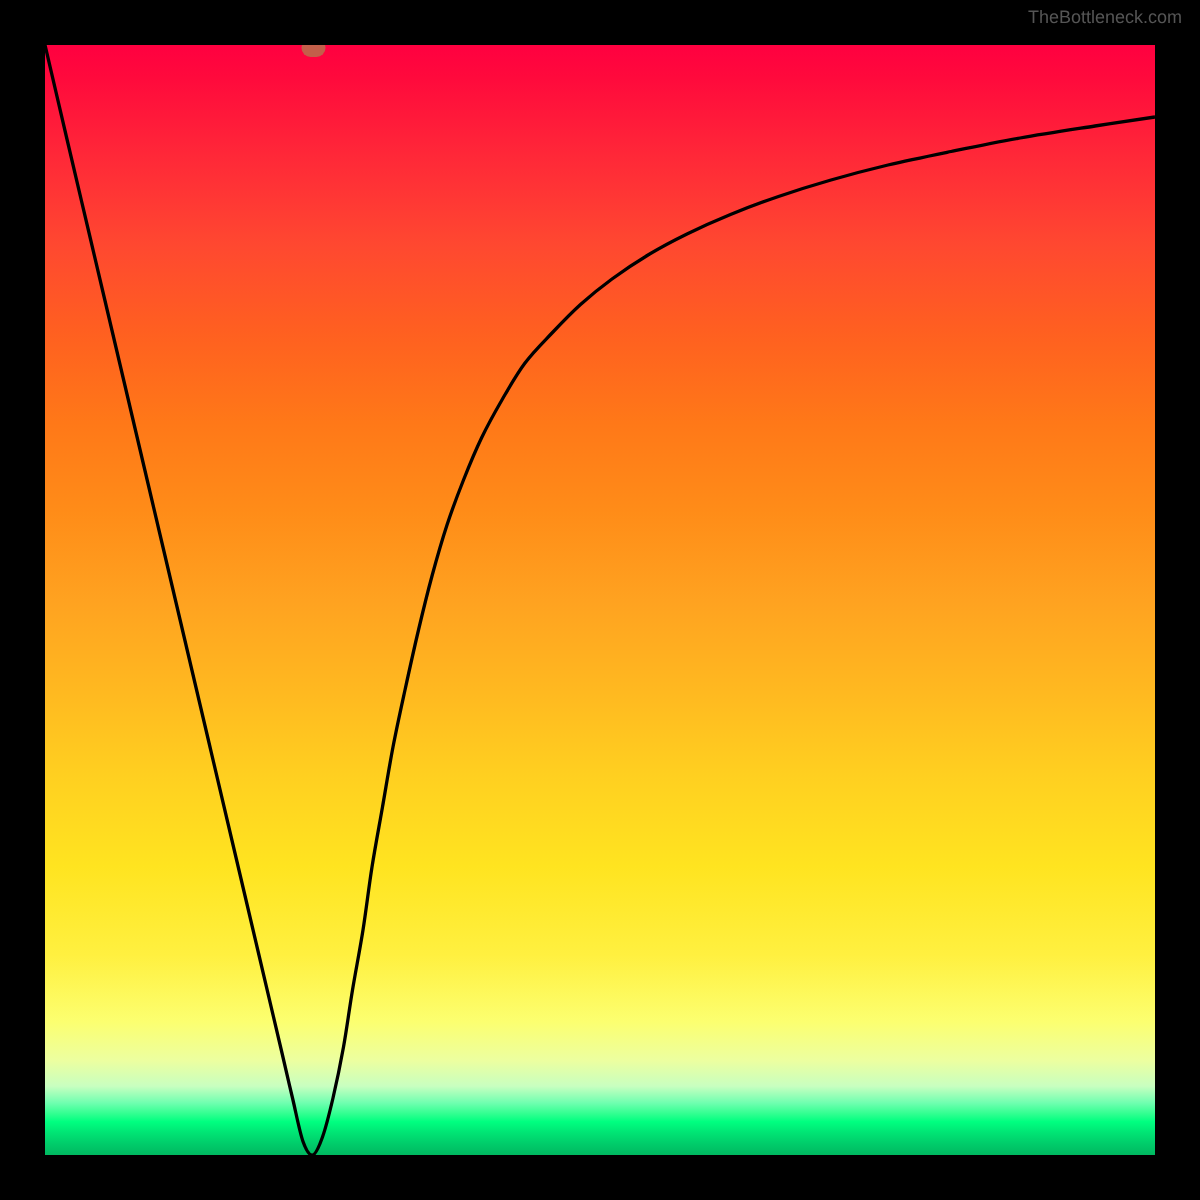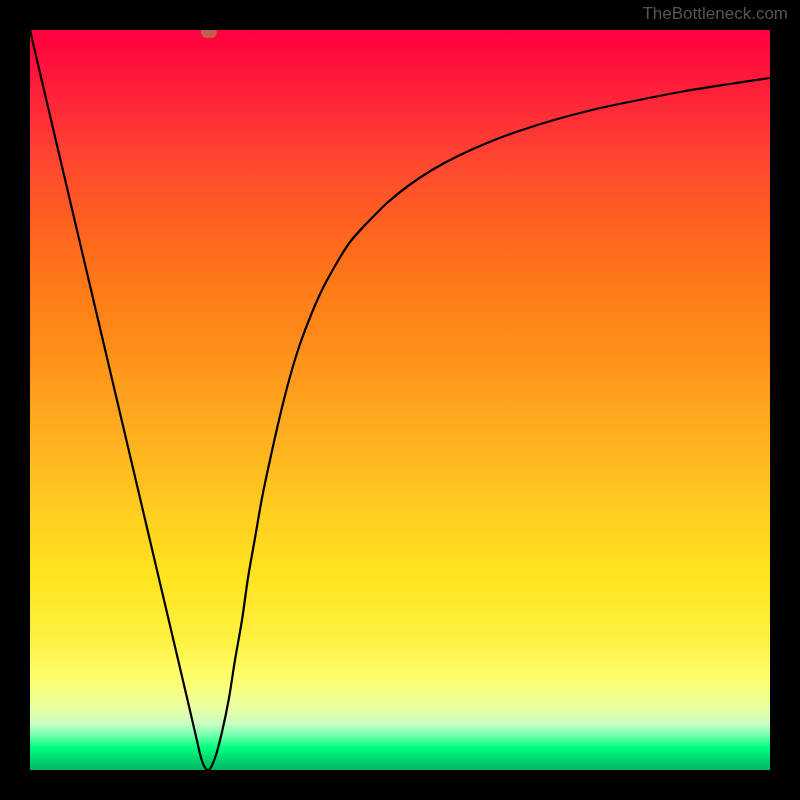--- a/index.html
+++ b/index.html
@@ -12,21 +12,21 @@
       height: 800px;
       background: #000;
       position: relative;
       font-family: Arial, Helvetica, sans-serif;
     }
     .watermark {
       position: absolute;
       top: 4px;
       right: 12px;
       color: #555;
-      font-size: 17px;
+      font-size: 12px;
       font-weight: 400;
       z-index: 10;
     }
     .plot-area {
       position: absolute;
       left: 30px;
       top: 30px;
       width: 740px;
       height: 740px;
       overflow: hidden;

